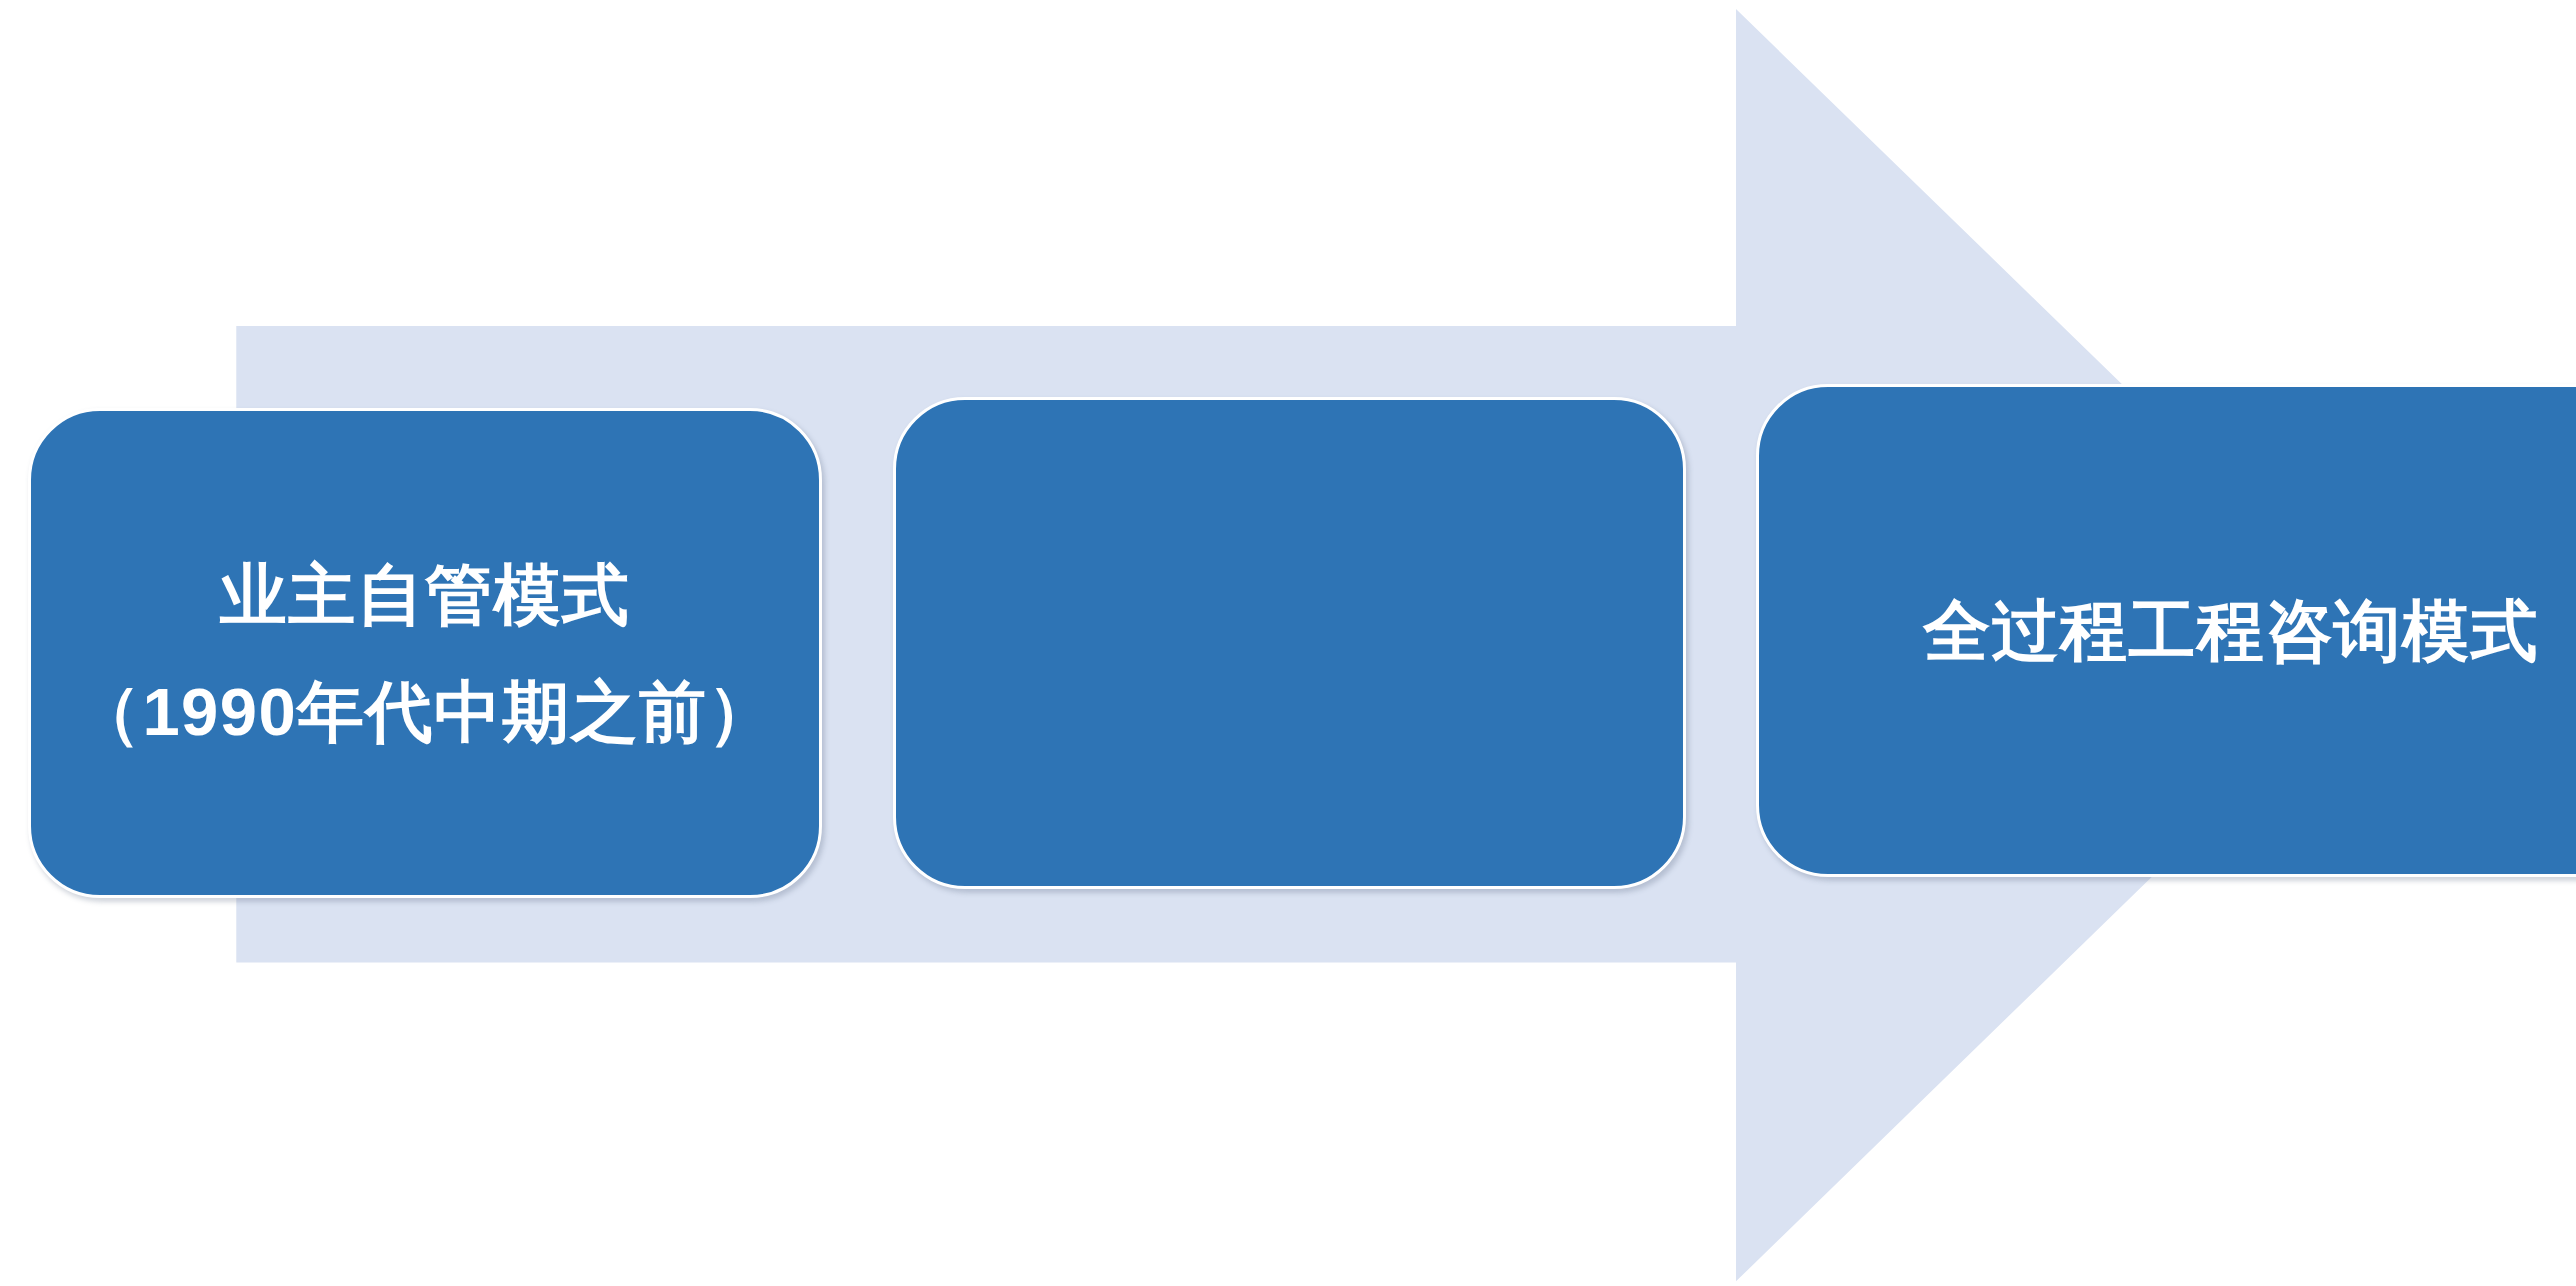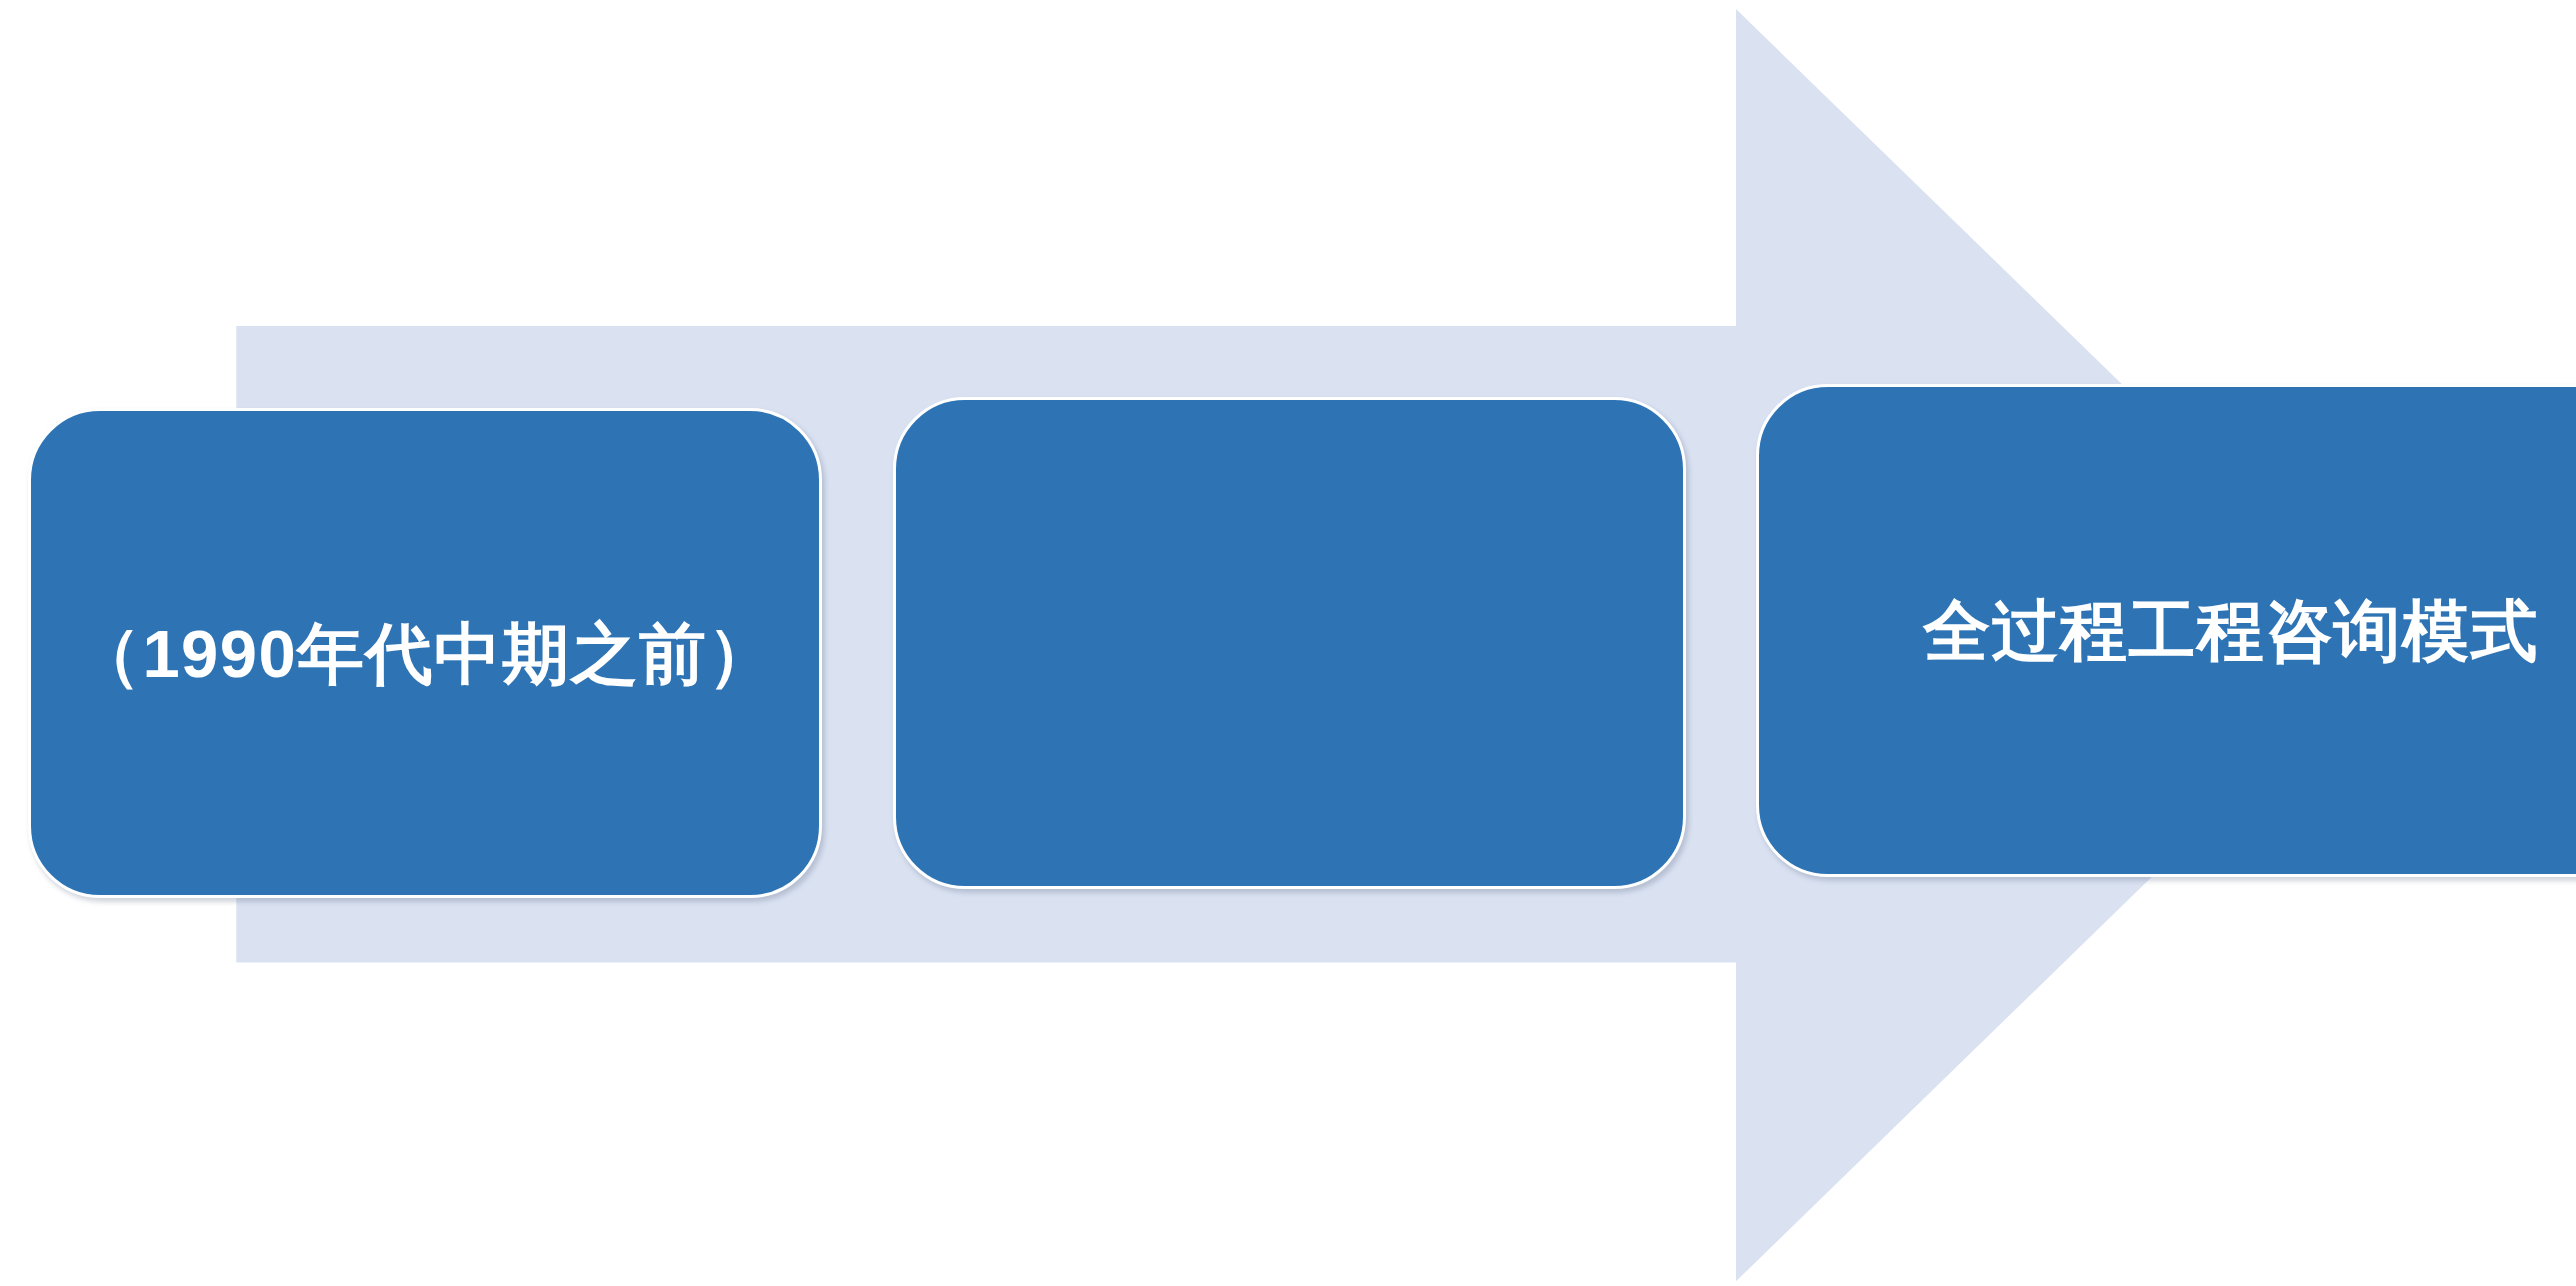--- a/index.html
+++ b/index.html
@@ -52,20 +52,21 @@
 </head>
 <body>
 
 <div class="canvas">
 
   <svg class="arrow-svg" viewBox="0 0 3772 1884" xmlns="http://www.w3.org/2000/svg" aria-hidden="true">
     <polygon points="346,477 2542,477 2542,13 3500,944 2542,1876 2542,1409 346,1409"></polygon>
   </svg>
 
   <div class="stage-box stage-1">
+    <span class="stage-line">业主自管模式</span>
     <span class="stage-line">（1990年代中期之前）</span>
   </div>
 
   <div class="stage-box stage-2">
   </div>
 
   <div class="stage-box stage-3">
     <span class="stage-line">全过程工程咨询模式</span>
 
   </div>

